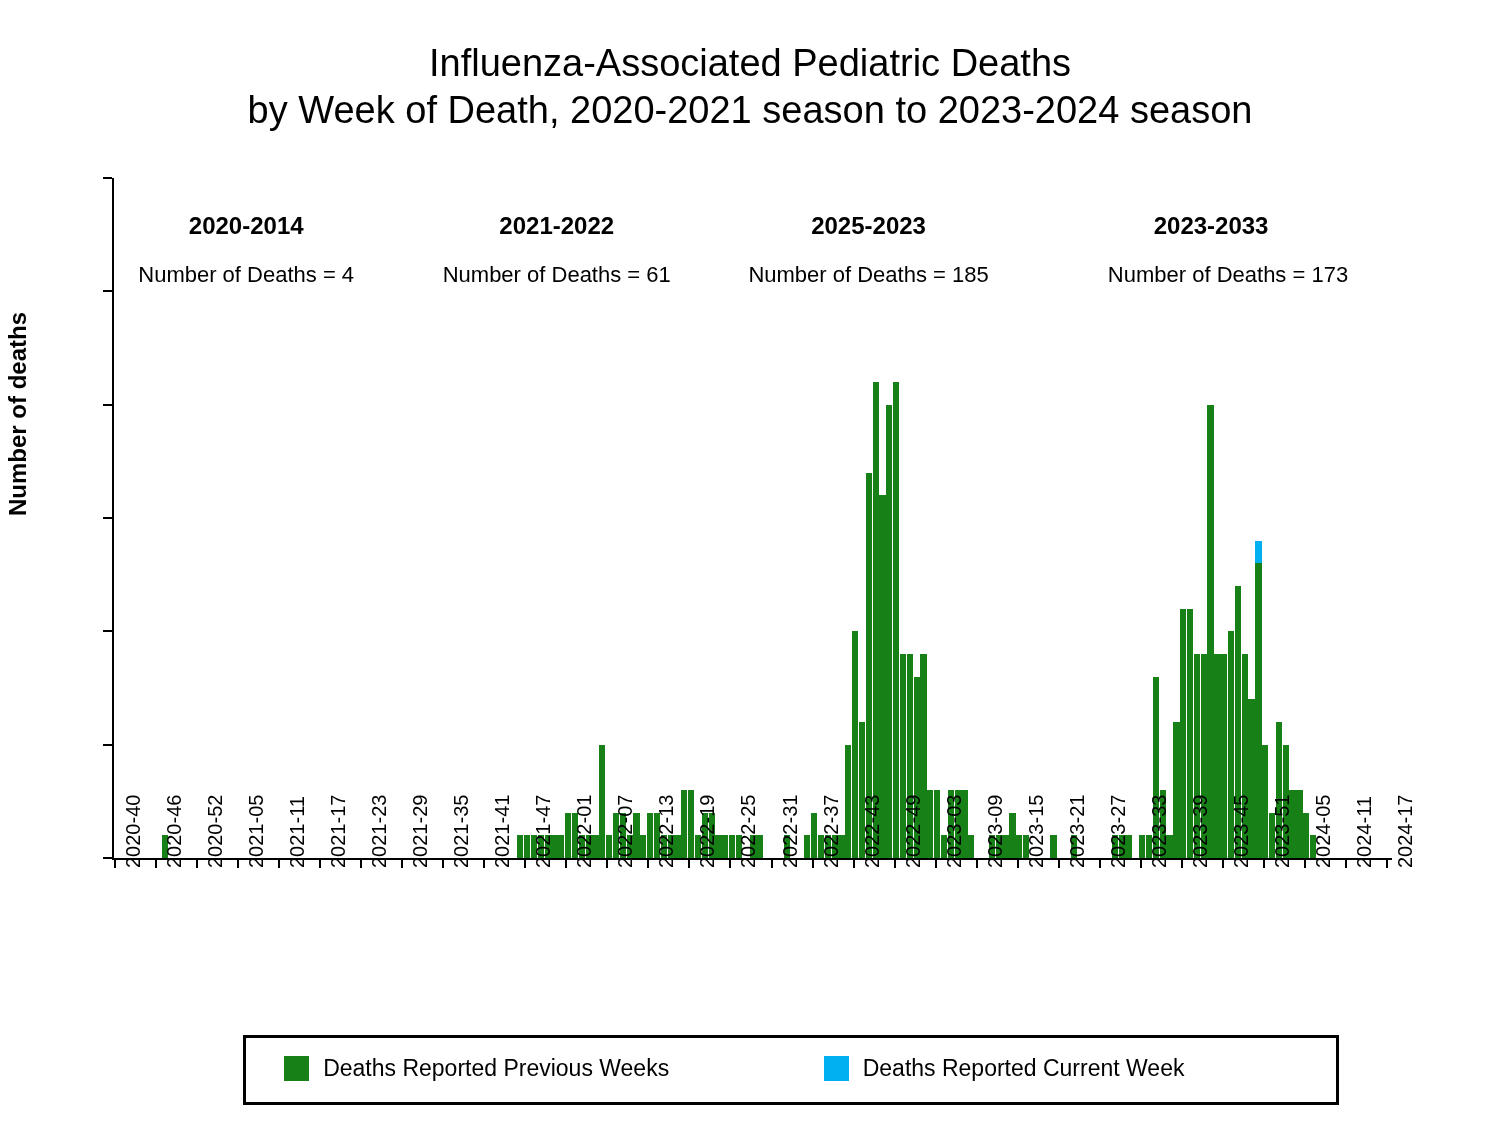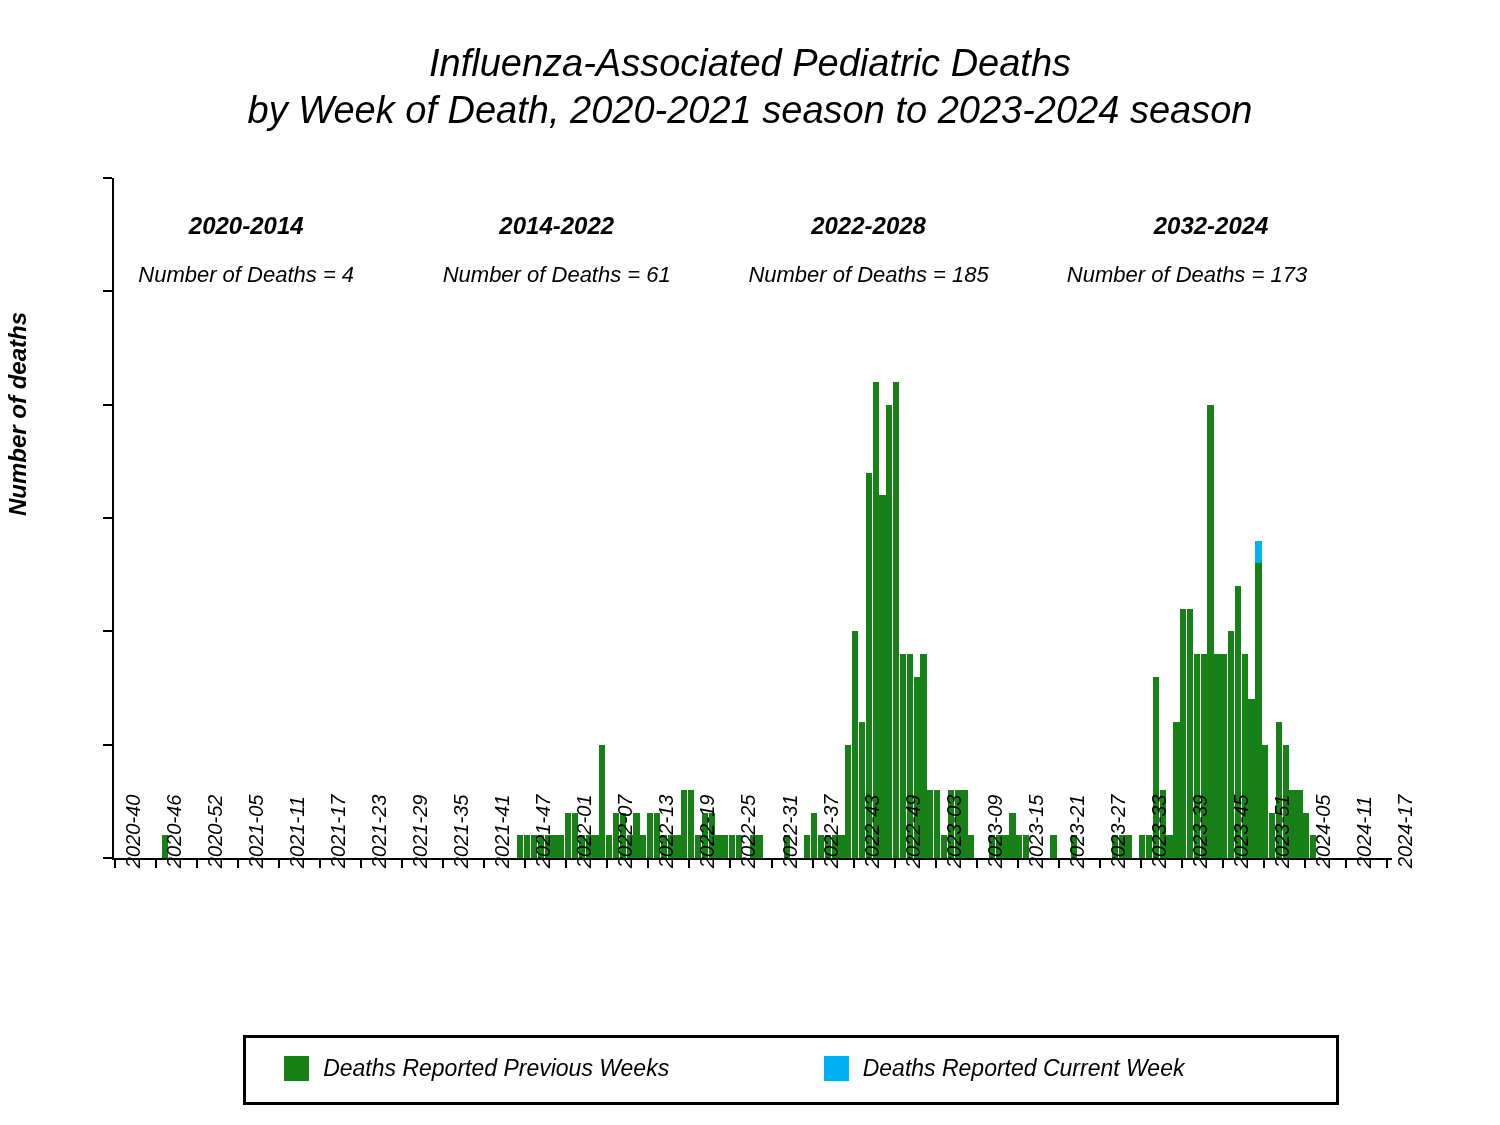--- a/index.html
+++ b/index.html
@@ -11,21 +11,20 @@
     width: 1500px;
     height: 1125px;
     font-family: "Liberation Sans", sans-serif;
     color: #000000;
     overflow: hidden;
   }
   #page {
     position: relative;
     width: 1249px;
     height: 1125px;
-    font-style: italic;
   }
   .title {
     position: absolute;
     left: 0;
     top: 40px;
     width: 1500px;
     text-align: center;
     font-size: 38px;
     line-height: 47px;
     color: #000;
@@ -549,26 +548,26 @@
       <div class="xtick-label" style="left: 1311.57px;">2024-05</div>
       <div class="xtick-mark" style="left: 1344.58px;"></div>
       <div class="xtick-label" style="left: 1352.58px;">2024-11</div>
       <div class="xtick-mark" style="left: 1385.58px;"></div>
       <div class="xtick-label" style="left: 1393.58px;">2024-17</div>
     </div>
 
   <div id="seasons">
       <div class="season-name" style="left: 46.19px; width: 400px;">2020-2014</div>
       <div class="season-count" style="left: 46.19px; width: 400px;">Number of Deaths = 4</div>
-      <div class="season-name" style="left: 356.744px; width: 400px;">2014-2022</div>
+      <div class="season-name" style="left: 356.744px; width: 400px;">2021-2022</div>
       <div class="season-count" style="left: 356.744px; width: 400px;">Number of Deaths = 61</div>
-      <div class="season-name" style="left: 668.576px; width: 400px;">2022-2028</div>
+      <div class="season-name" style="left: 668.576px; width: 400px;">2025-2023</div>
       <div class="season-count" style="left: 668.576px; width: 400px;">Number of Deaths = 185</div>
-      <div class="season-name" style="left: 1011.08px; width: 400px;">2032-2024</div>
-      <div class="season-count" style="left: 987px; width: 400px;">Number of Deaths = 173</div>
+      <div class="season-name" style="left: 1011.08px; width: 400px;">2023-2033</div>
+      <div class="season-count" style="left: 1028px; width: 400px;">Number of Deaths = 173</div>
     </div>
 
   <div id="legend">
       <div class="legend-item" style="left: 38.15px;">
         <span class="legend-swatch" style="background: rgb(23, 128, 23);"></span>
         <span>Deaths Reported Previous Weeks</span>
       </div>
       <div class="legend-item" style="left: 577.7px;">
         <span class="legend-swatch" style="background: rgb(0, 176, 240);"></span>
         <span>Deaths Reported Current Week</span>

